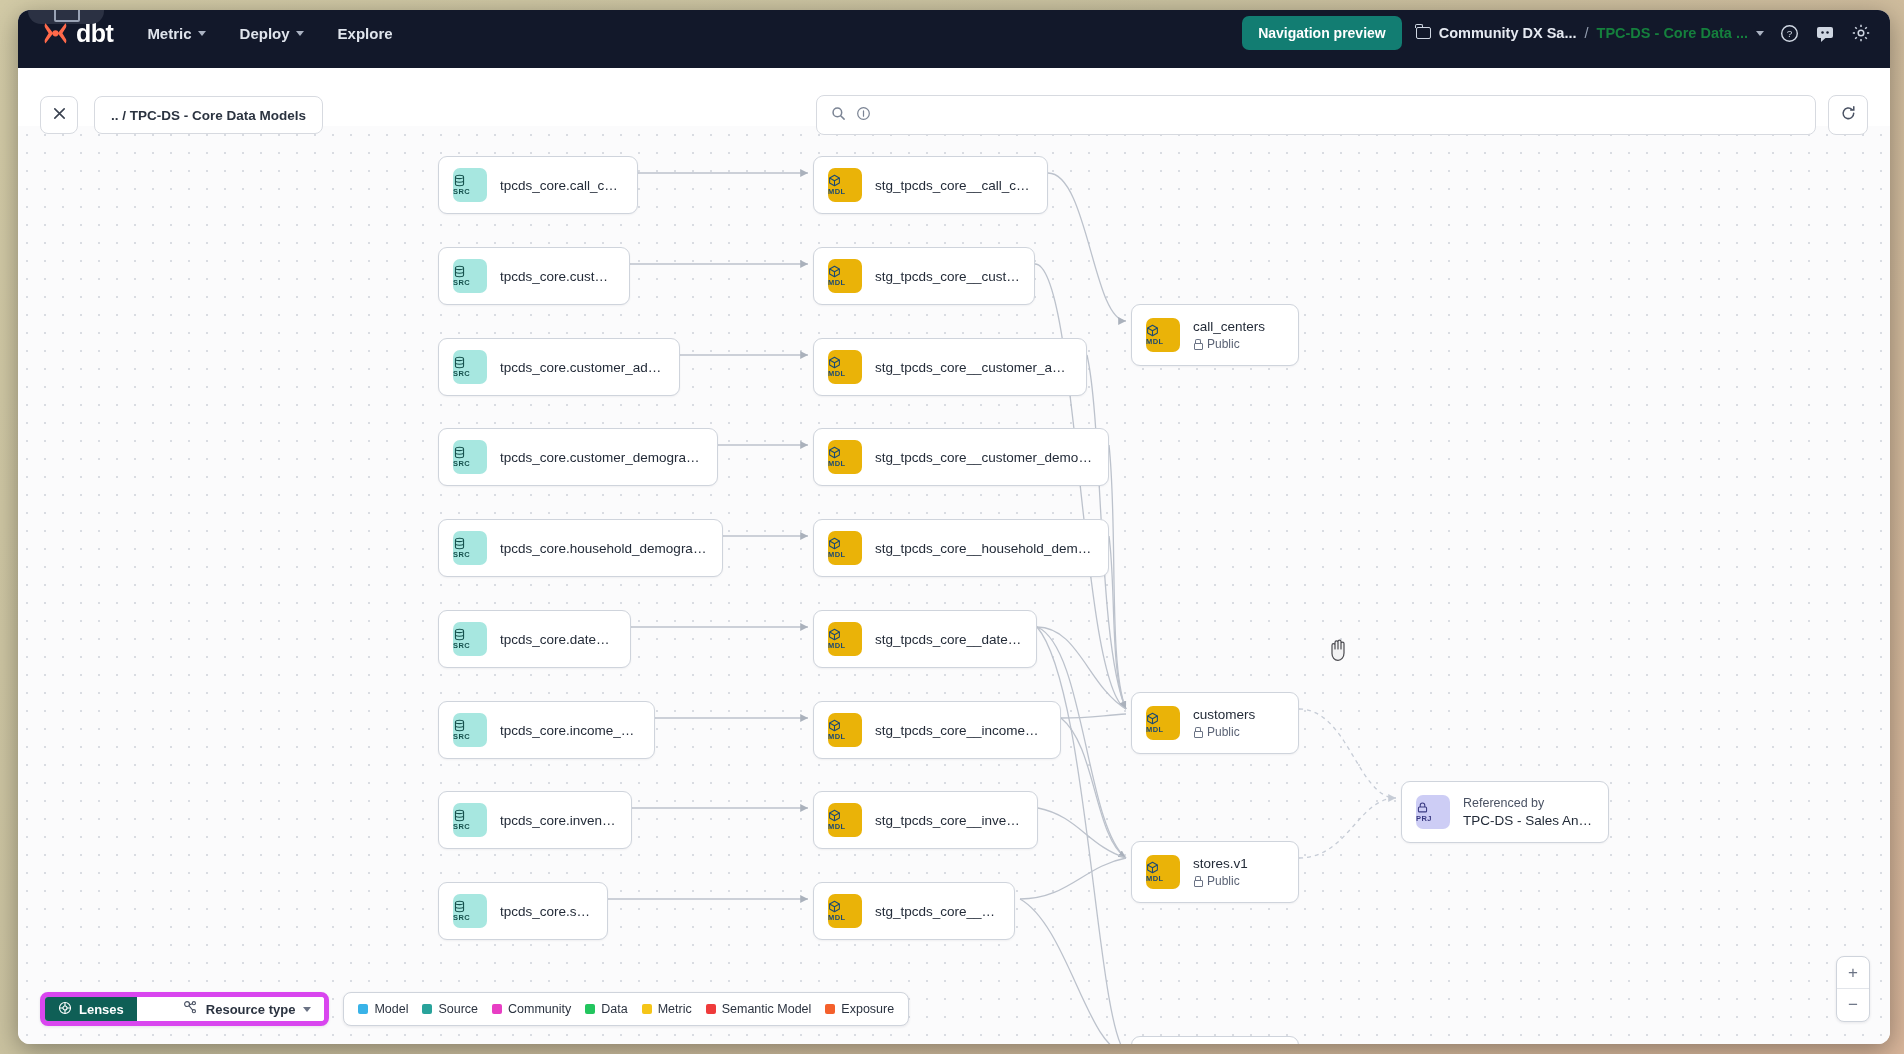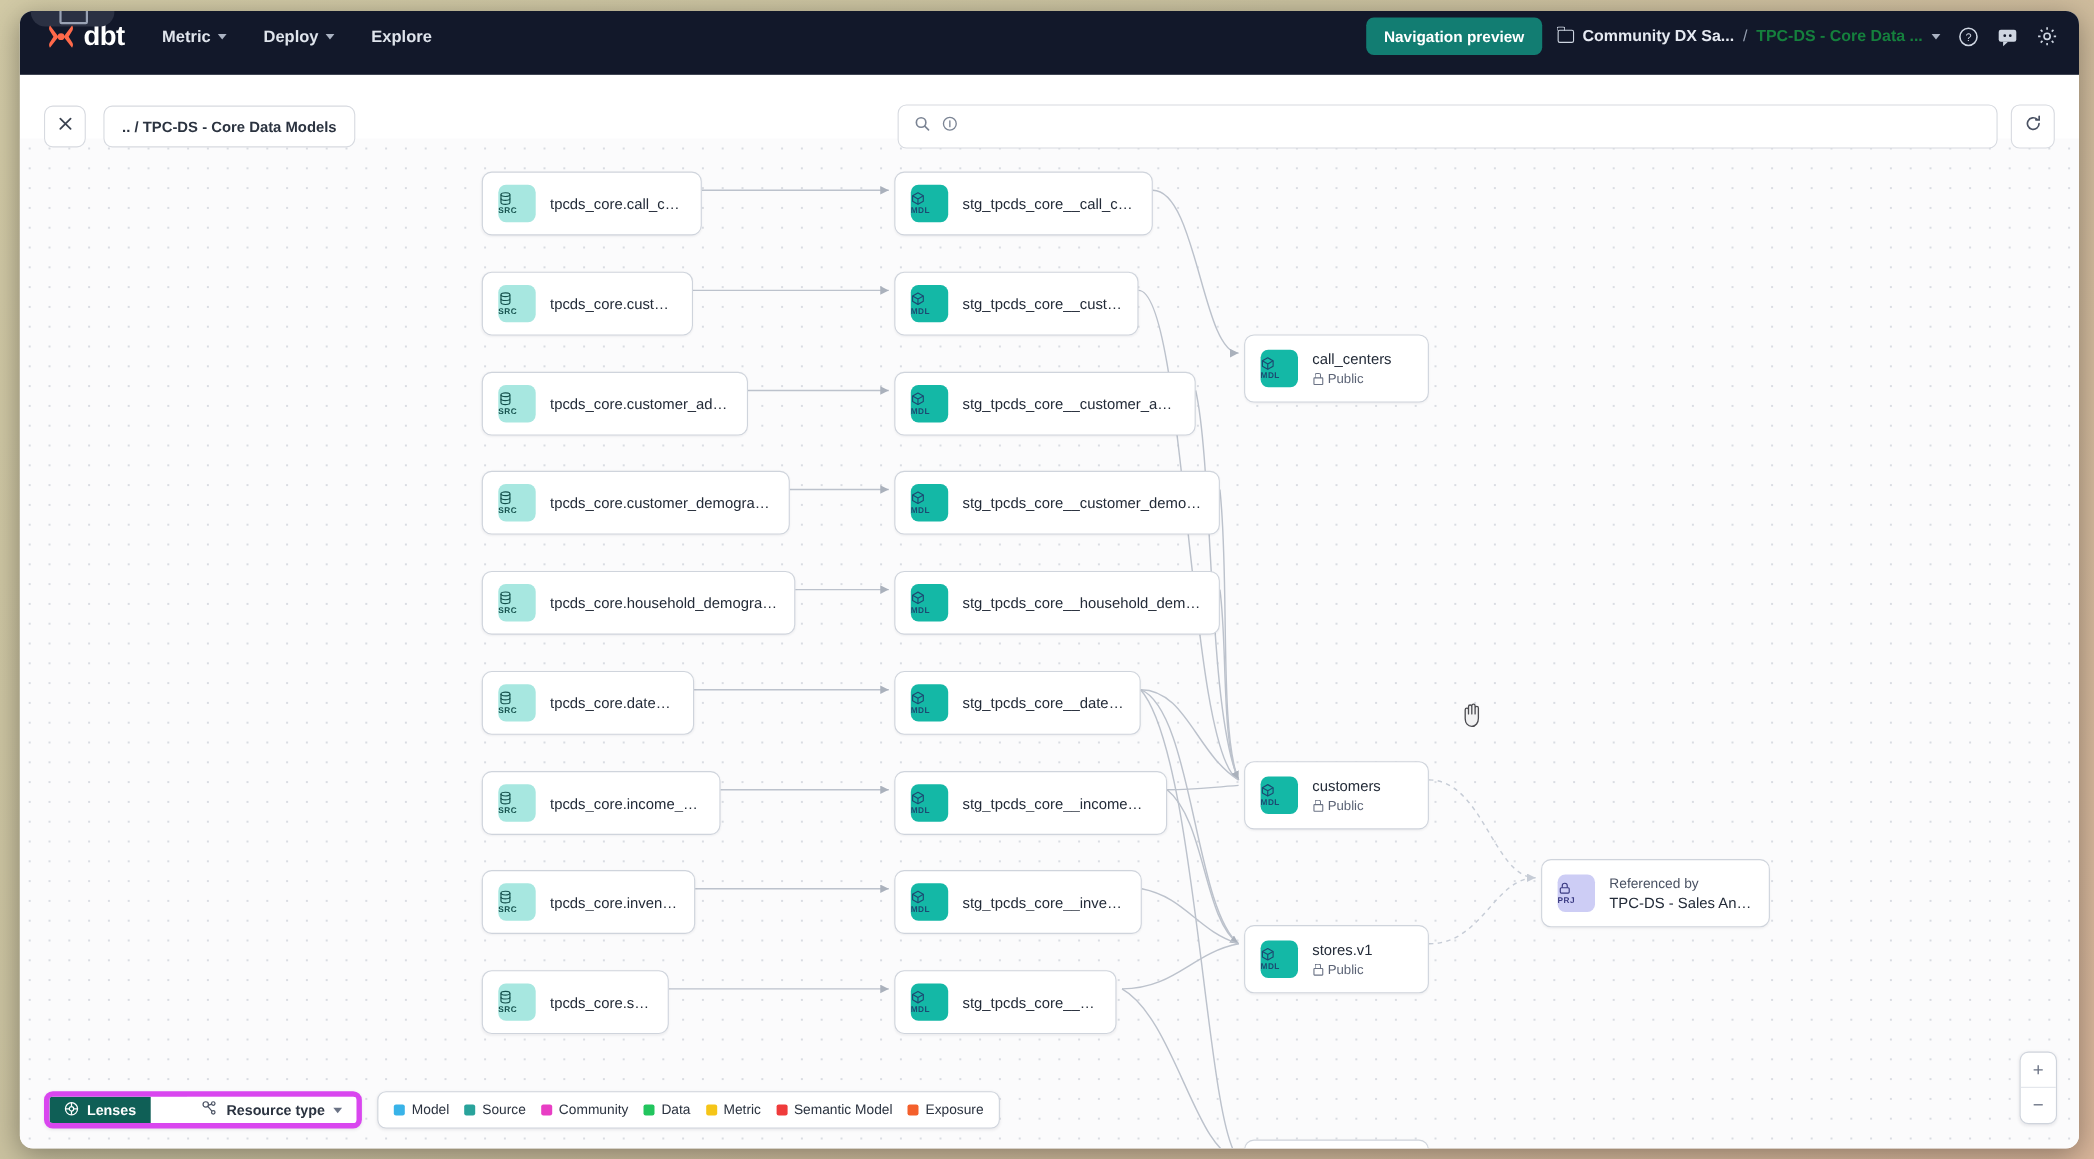--- a/index.html
+++ b/index.html
@@ -136,21 +136,21 @@
   .badge {
     width: 34px; height: 34px;
     border-radius: 7px;
     display:flex; flex-direction:column; align-items:flex-start; justify-content:center;
     flex: 0 0 auto;
     gap:0px;
   }
   .badge svg { display:block; }
   .badge-lbl { font-size: 7.5px; font-weight:700; letter-spacing:.4px; line-height:1; margin-top:1px;}
   .badge.src { background:#a7e7e0; color:#14504c; }
-  .badge.mdl { background:#14b8a6; color:#1c4a72; }
+  .badge.mdl { background:#eab308; color:#1c4a72; }
   .badge.prj { background:#cdcdf5; color:#3a3a82; }
   .node-txt { display:flex; flex-direction:column; gap:3px; min-width:0; }
   .node-title {
     font-size: 13.5px; color:#232b38; font-weight:500;
     white-space:nowrap; overflow:hidden; text-overflow:ellipsis;
   }
   .node-sub {
     font-size: 12px; color:#5b6375;
     display:flex; align-items:center; gap:5px;
   }

